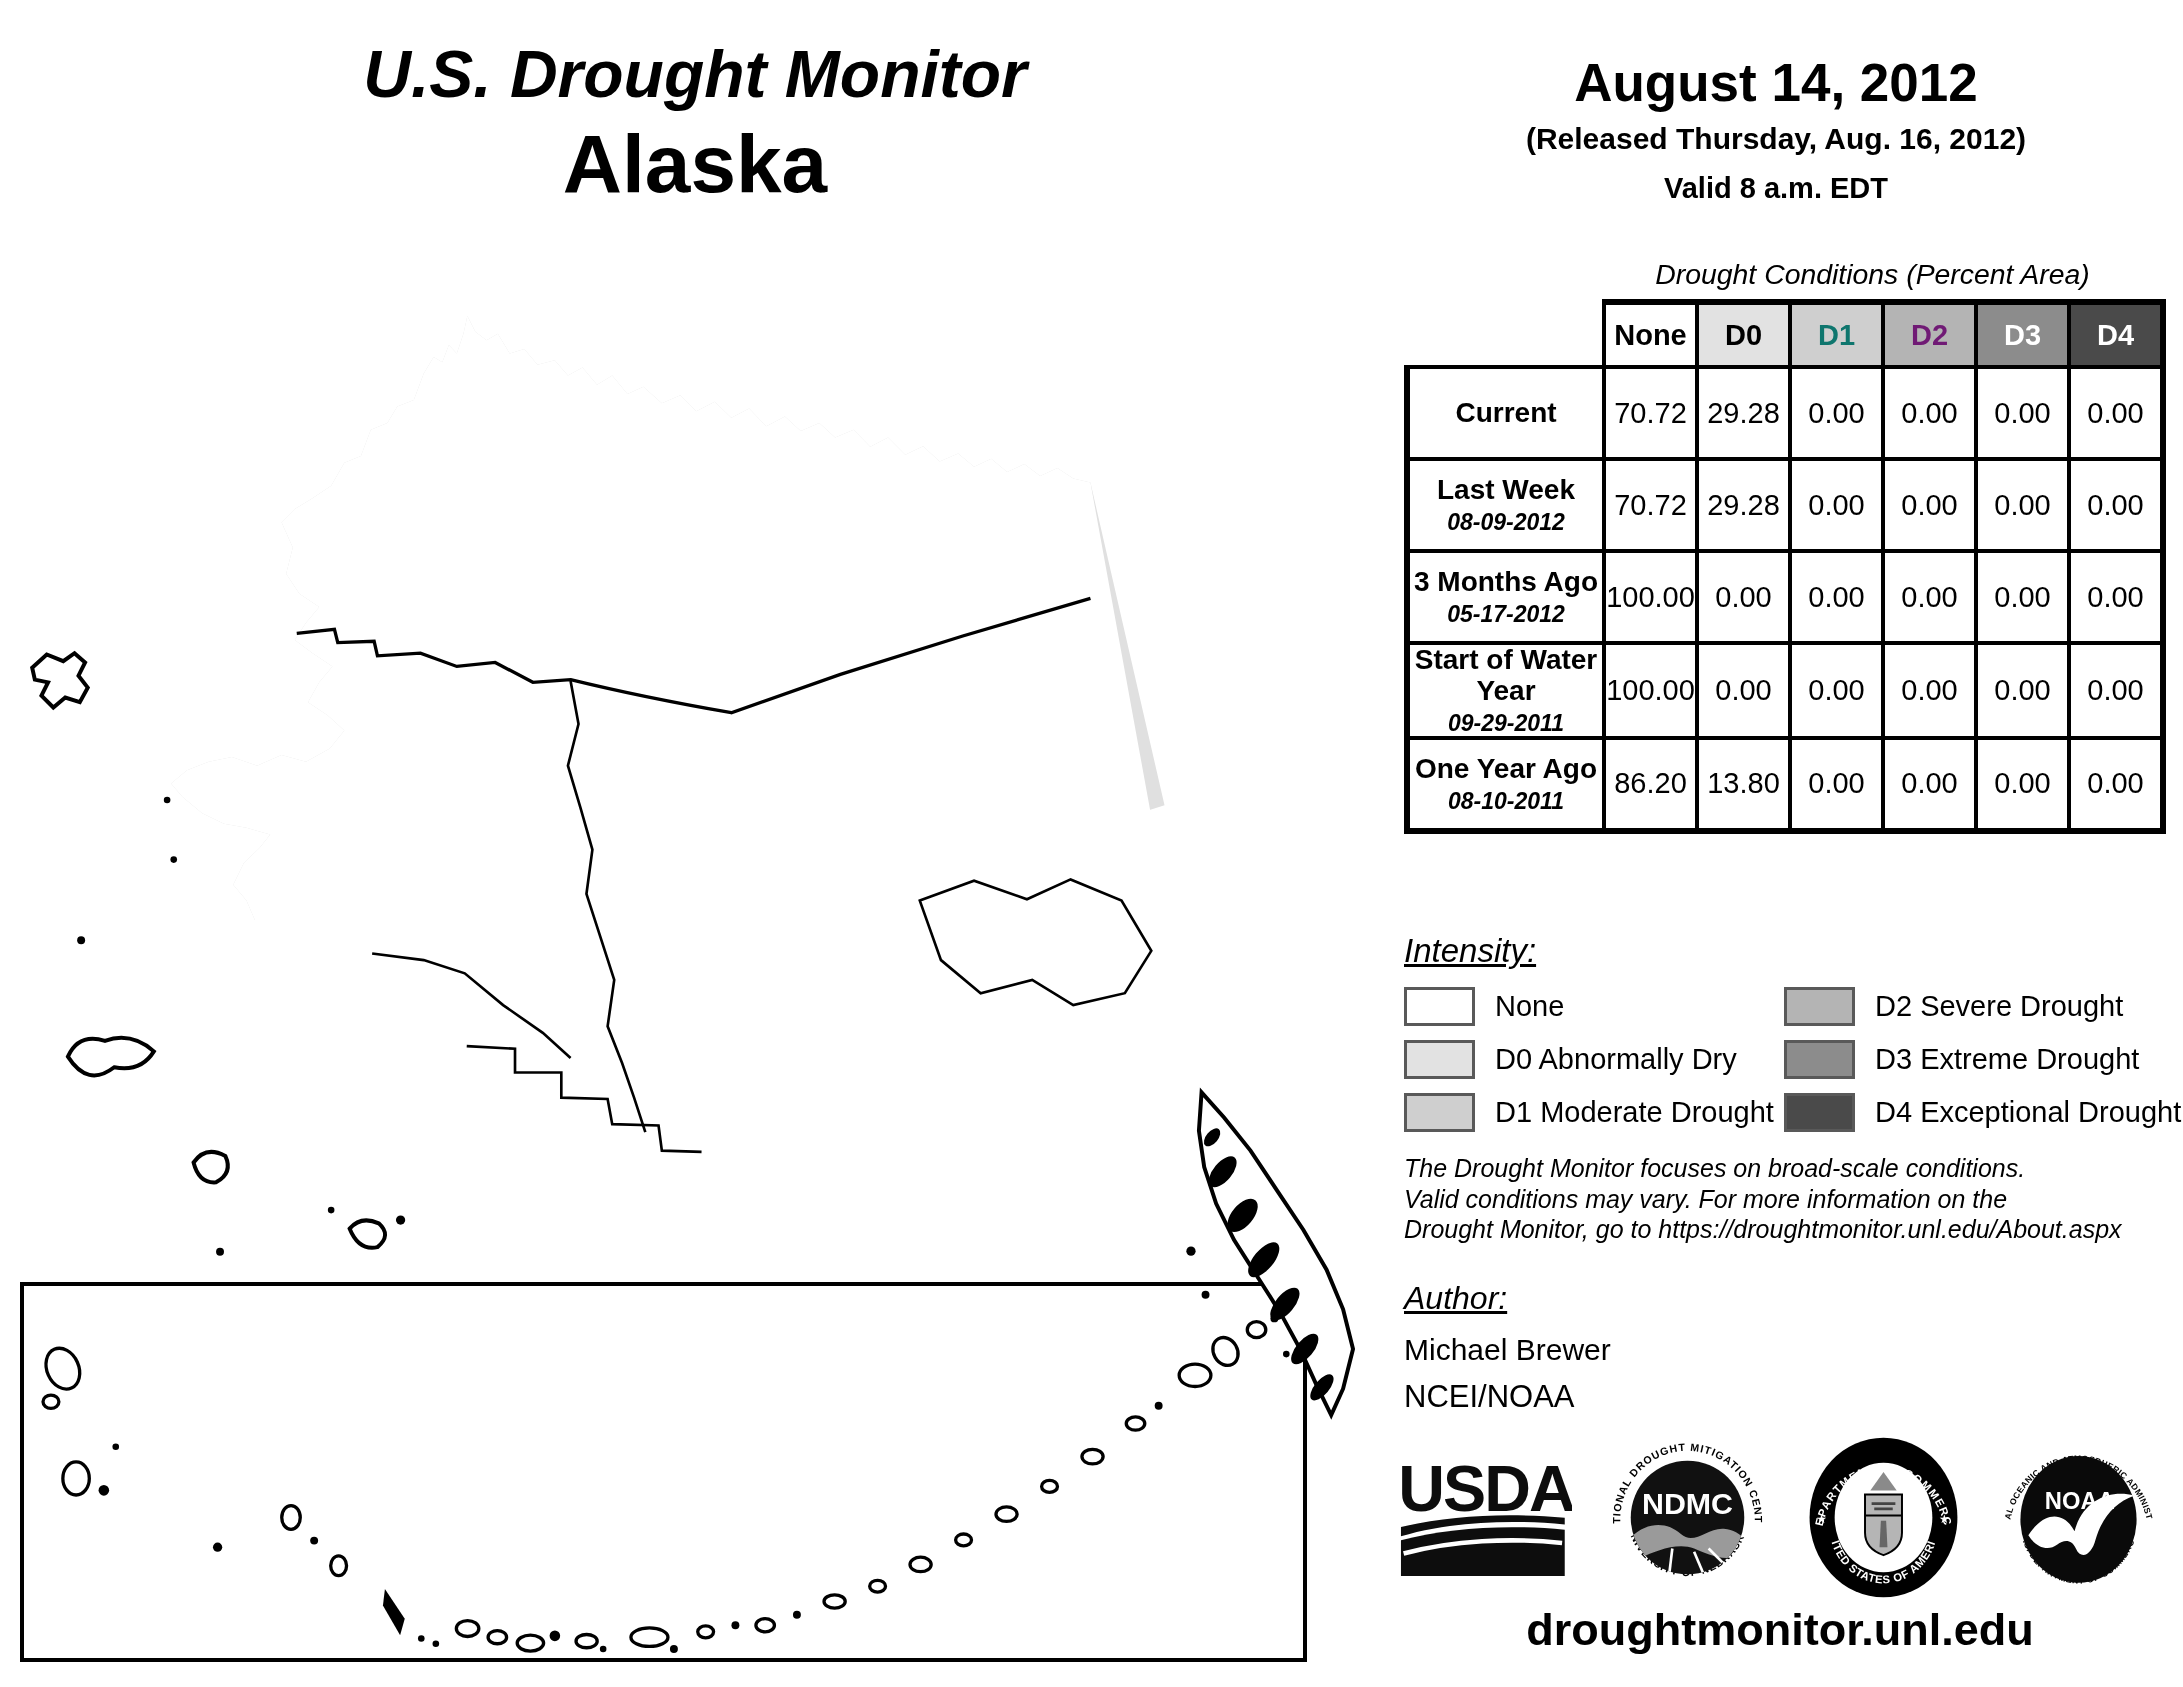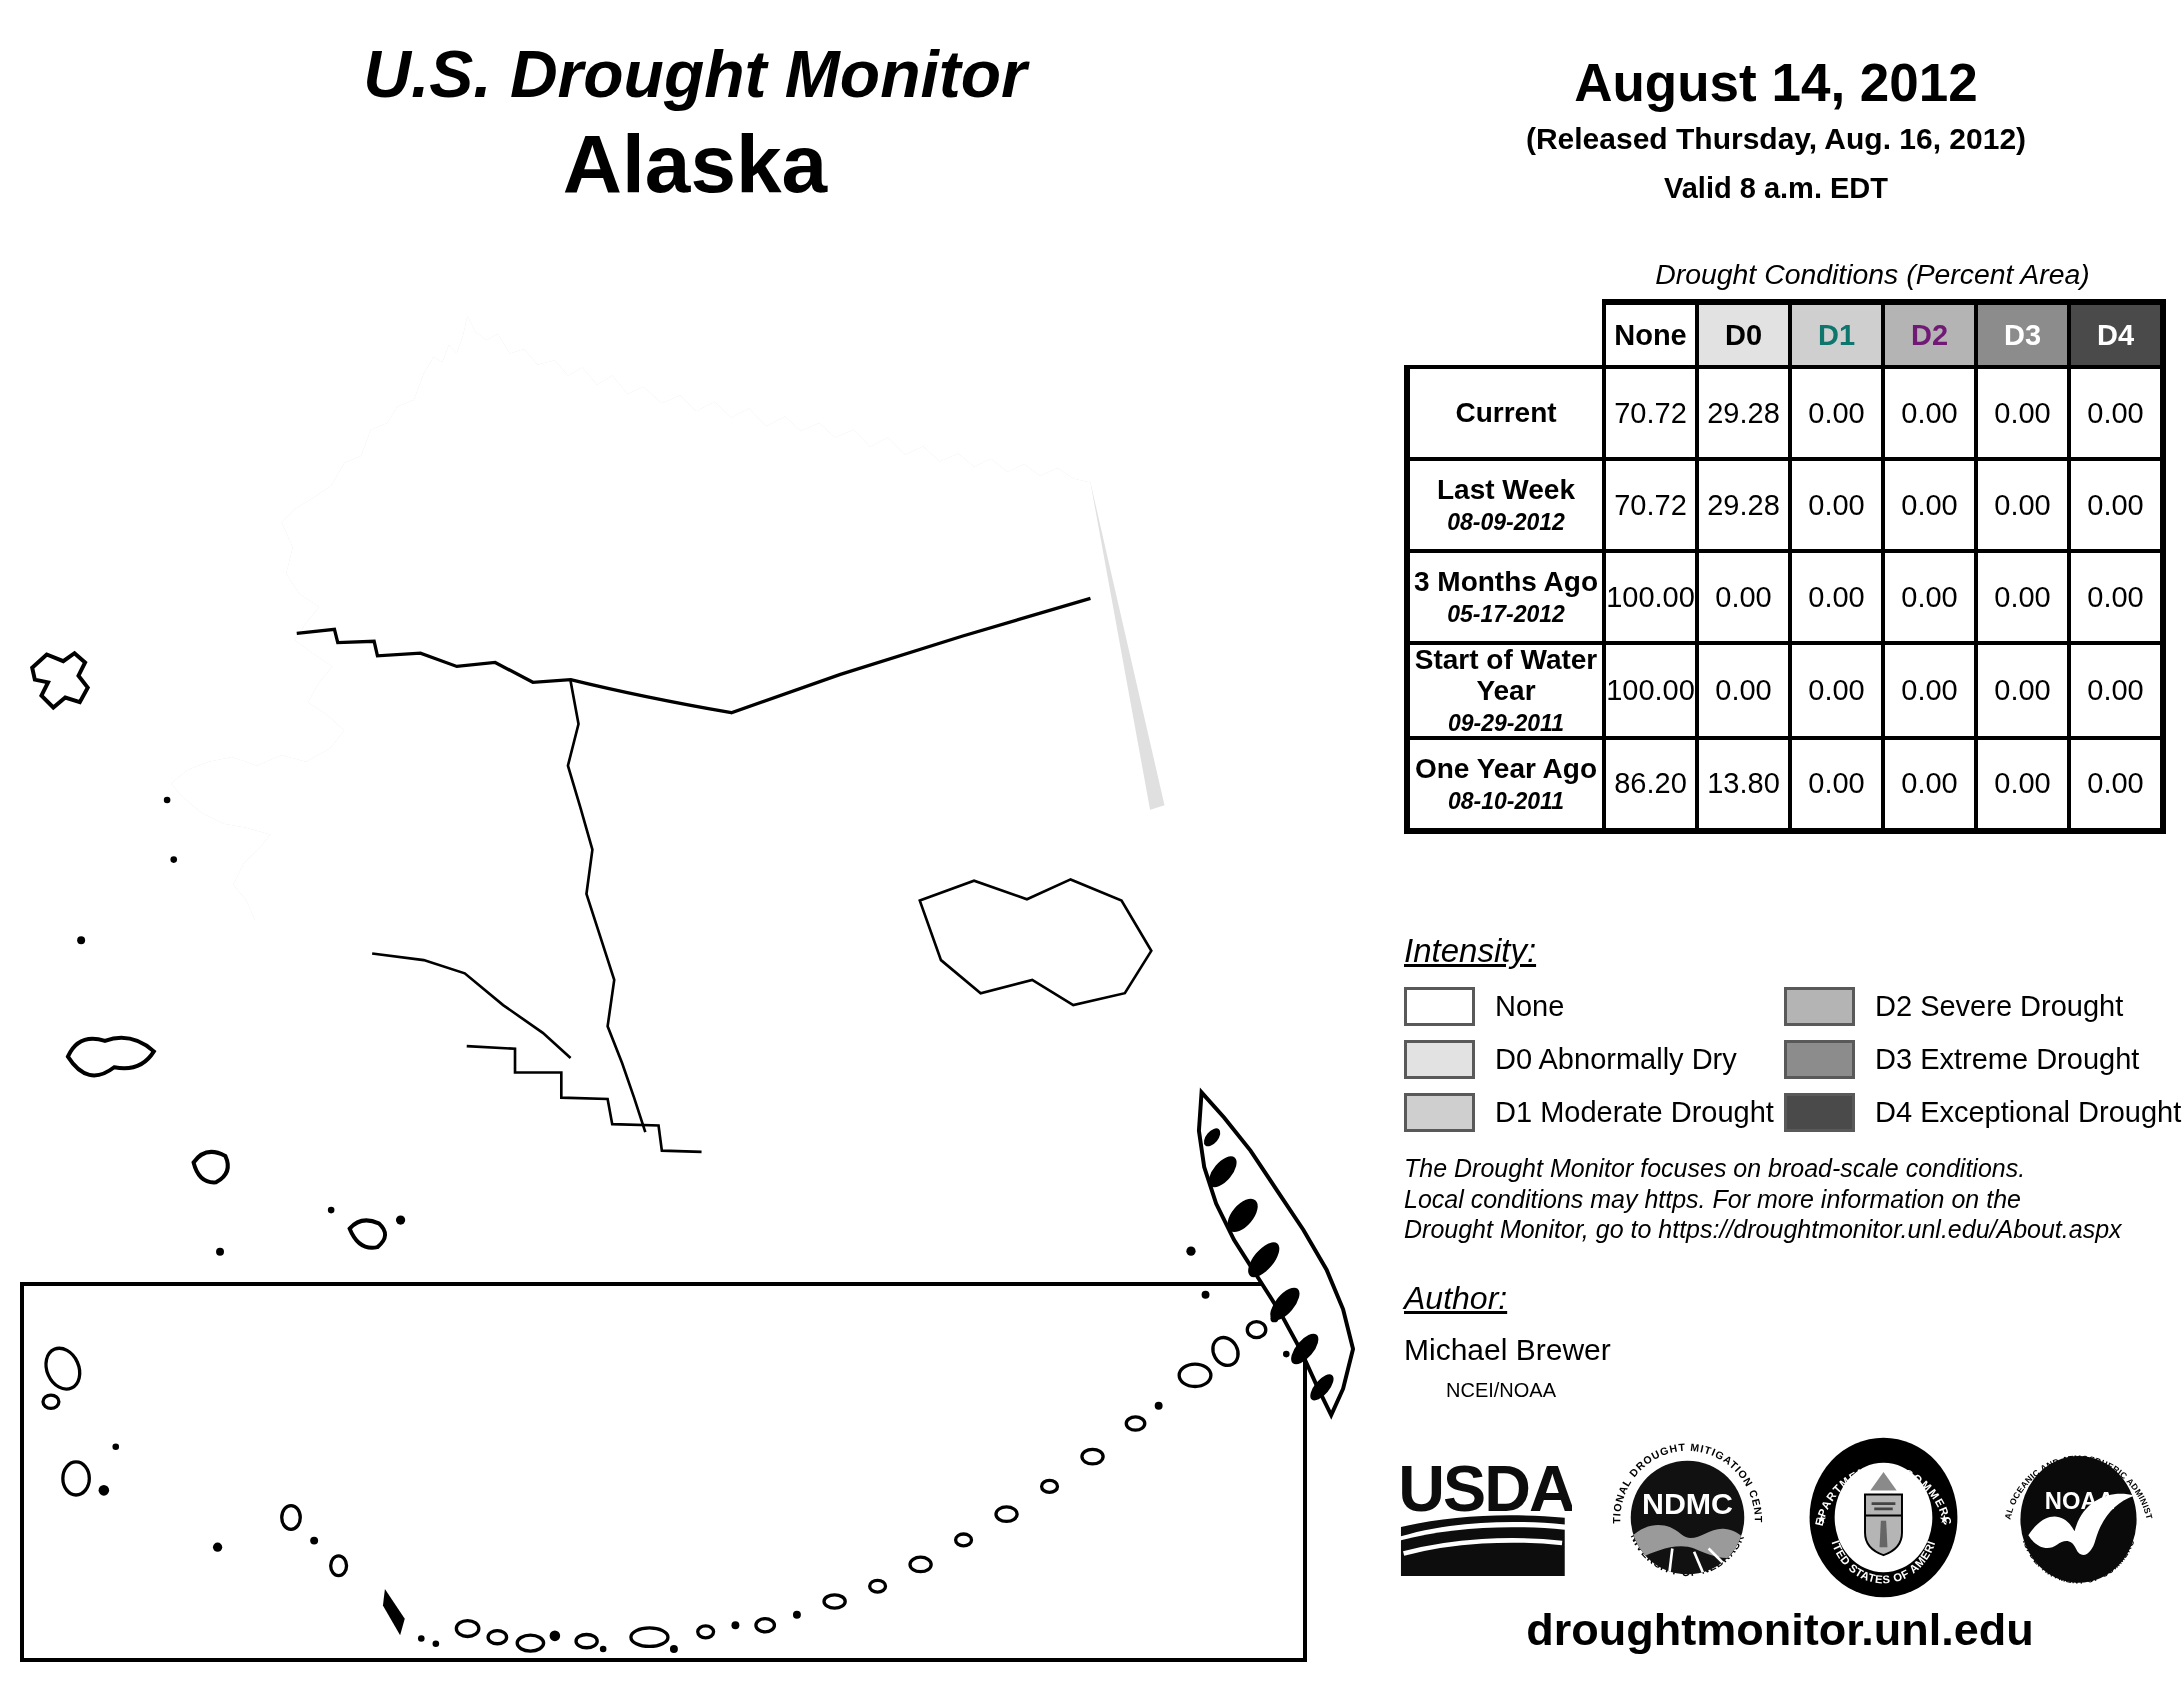--- a/index.html
+++ b/index.html
@@ -31,21 +31,21 @@
   #legend{left:1404px;top:980px;display:grid;grid-template-columns:380px 397px;
           grid-template-rows:repeat(3,53px);grid-auto-flow:column;align-items:center;}
   .leg-item{display:flex;align-items:center;gap:20px;}
   .swatch{width:65px;height:33px;border:3.3px solid #595959;flex:none;}
   .leg-label{font-size:29px;white-space:nowrap;}
   
   #disclaimer{left:1404px;top:1153px;width:774px;font-size:25px;font-style:italic;line-height:1.22;}
   #author-block{left:1404px;top:1280px;}
   .author-head{font-size:32px;font-style:italic;text-decoration:underline;}
   .author-name{font-size:30px;margin-top:16px;}
-  .author-org{font-size:20px;margin-top:12px;margin-left:42px;}
+  .author-org{font-size:31px;margin-top:12px;}
   
   #logos{left:1397px;top:1434px;width:761px;height:167px;display:flex;align-items:center;
          justify-content:space-between;}
   #url{left:1403px;top:1604px;width:754px;text-align:center;font-size:45px;font-weight:bold;}
   
   #map-main{left:0;top:218px;}
   #inset{left:20px;top:1282px;width:1287px;height:380px;border:4.6px solid #000;box-sizing:border-box;background:#fff;}
   svg text{font-family:"Liberation Sans","DejaVu Sans",sans-serif;}
 </style>
 </head>
@@ -293,21 +293,21 @@
     <div class="leg-label">D3 Extreme Drought</div>
   </div>
   <div class="leg-item">
     <div class="swatch" style="background: rgb(74, 74, 74);"></div>
     <div class="leg-label">D4 Exceptional Drought</div>
   </div>
 </div>
 
 <div class="abs" id="disclaimer">
   <div>The Drought Monitor focuses on broad-scale conditions.</div>
-  <div>Local conditions may https. For more information on the</div>
+  <div>Valid conditions may vary. For more information on the</div>
   <div>Drought Monitor, go to https://droughtmonitor.unl.edu/About.aspx</div>
 </div>
 
 <div class="abs" id="author-block">
   <div class="author-head">Author:</div>
   <div class="author-name">Michael Brewer</div>
   <div class="author-org">NCEI/NOAA</div>
 </div>
 
 <div class="abs" id="logos">

